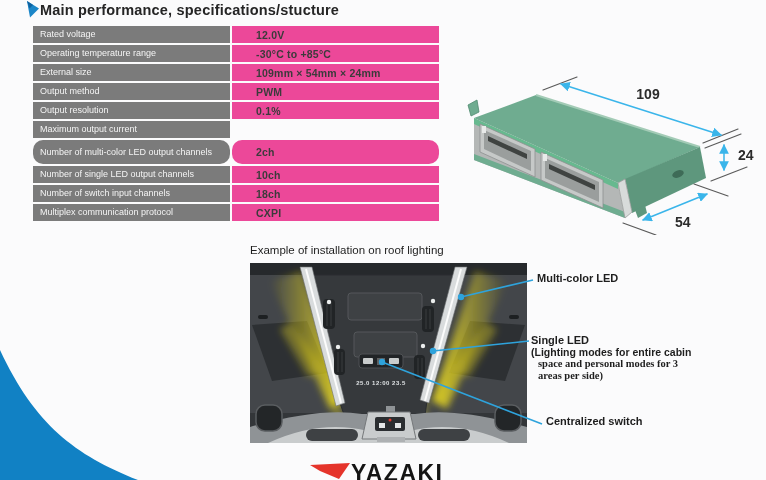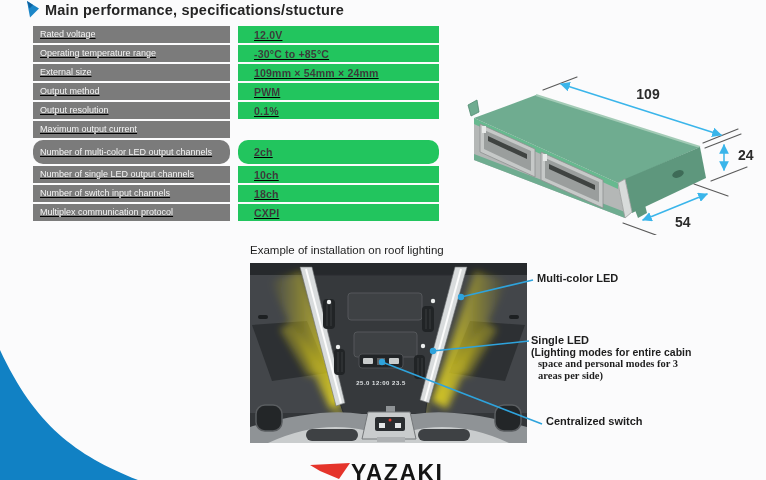--- a/index.html
+++ b/index.html
@@ -1,34 +1,34 @@
 <!DOCTYPE html>
 <html><head>
 <meta charset="utf-8">
 <style>
   html,body{margin:0;padding:0;}
   body{width:766px;height:480px;position:relative;overflow:hidden;
        background:#fbfbfc;font-family:"Liberation Sans",sans-serif;}
   .abs{position:absolute;}
 
   
-  #title-row{left:26px;top:1px;display:flex;align-items:center;gap:5px;}
+  #title-row{left:26px;top:1px;display:flex;align-items:center;}
   #title-text{font-size:14.5px;font-weight:bold;color:#252525;letter-spacing:.2px;padding-top:1px;}
 
   
   #spec-table{left:33px;top:26px;width:406px;}
   .spec-row{display:flex;margin-bottom:2px;}
   .spec-label{width:197px;background:#7b7b7b;color:#f4f4f4;font-size:9px;
               display:flex;align-items:center;padding:0 10px 0 7px;box-sizing:border-box;
               line-height:1.15;}
-  .spec-value{flex:1;background:#22c55e;color:#3b3b3b;font-size:10.5px;font-weight:bold;
-              display:flex;align-items:center;padding-left:16px;letter-spacing:.2px;}
+  .spec-value{flex:1;background:#ec4899;color:#3b3b3b;font-size:10.5px;font-weight:bold;
+              display:flex;align-items:center;padding-left:24px;letter-spacing:.2px;}
   .spec-row .cell{min-height:17px;}
   .spec-row.tall .cell{min-height:24px;border-radius:10px;}
-  .spec-row{gap:8px;text-decoration:underline;}
+  .spec-row{gap:2px;}
 
   
   #install-caption{left:250px;top:244px;width:277px;text-align:left;
                    font-size:11.5px;font-weight:normal;color:#1e1e1e;}
   .callout-label{font-size:11px;font-weight:bold;color:#1e1e1e;line-height:11.5px;}
   #callout-multi{left:537px;top:273px;}
   #callout-single{left:531px;top:335px;}
   #callout-single .sub{font-size:10.5px;}
   #callout-single .indent{padding-left:7px;font-family:Liberation Serif, serif;}
   #callout-central{left:546px;top:416px;}

